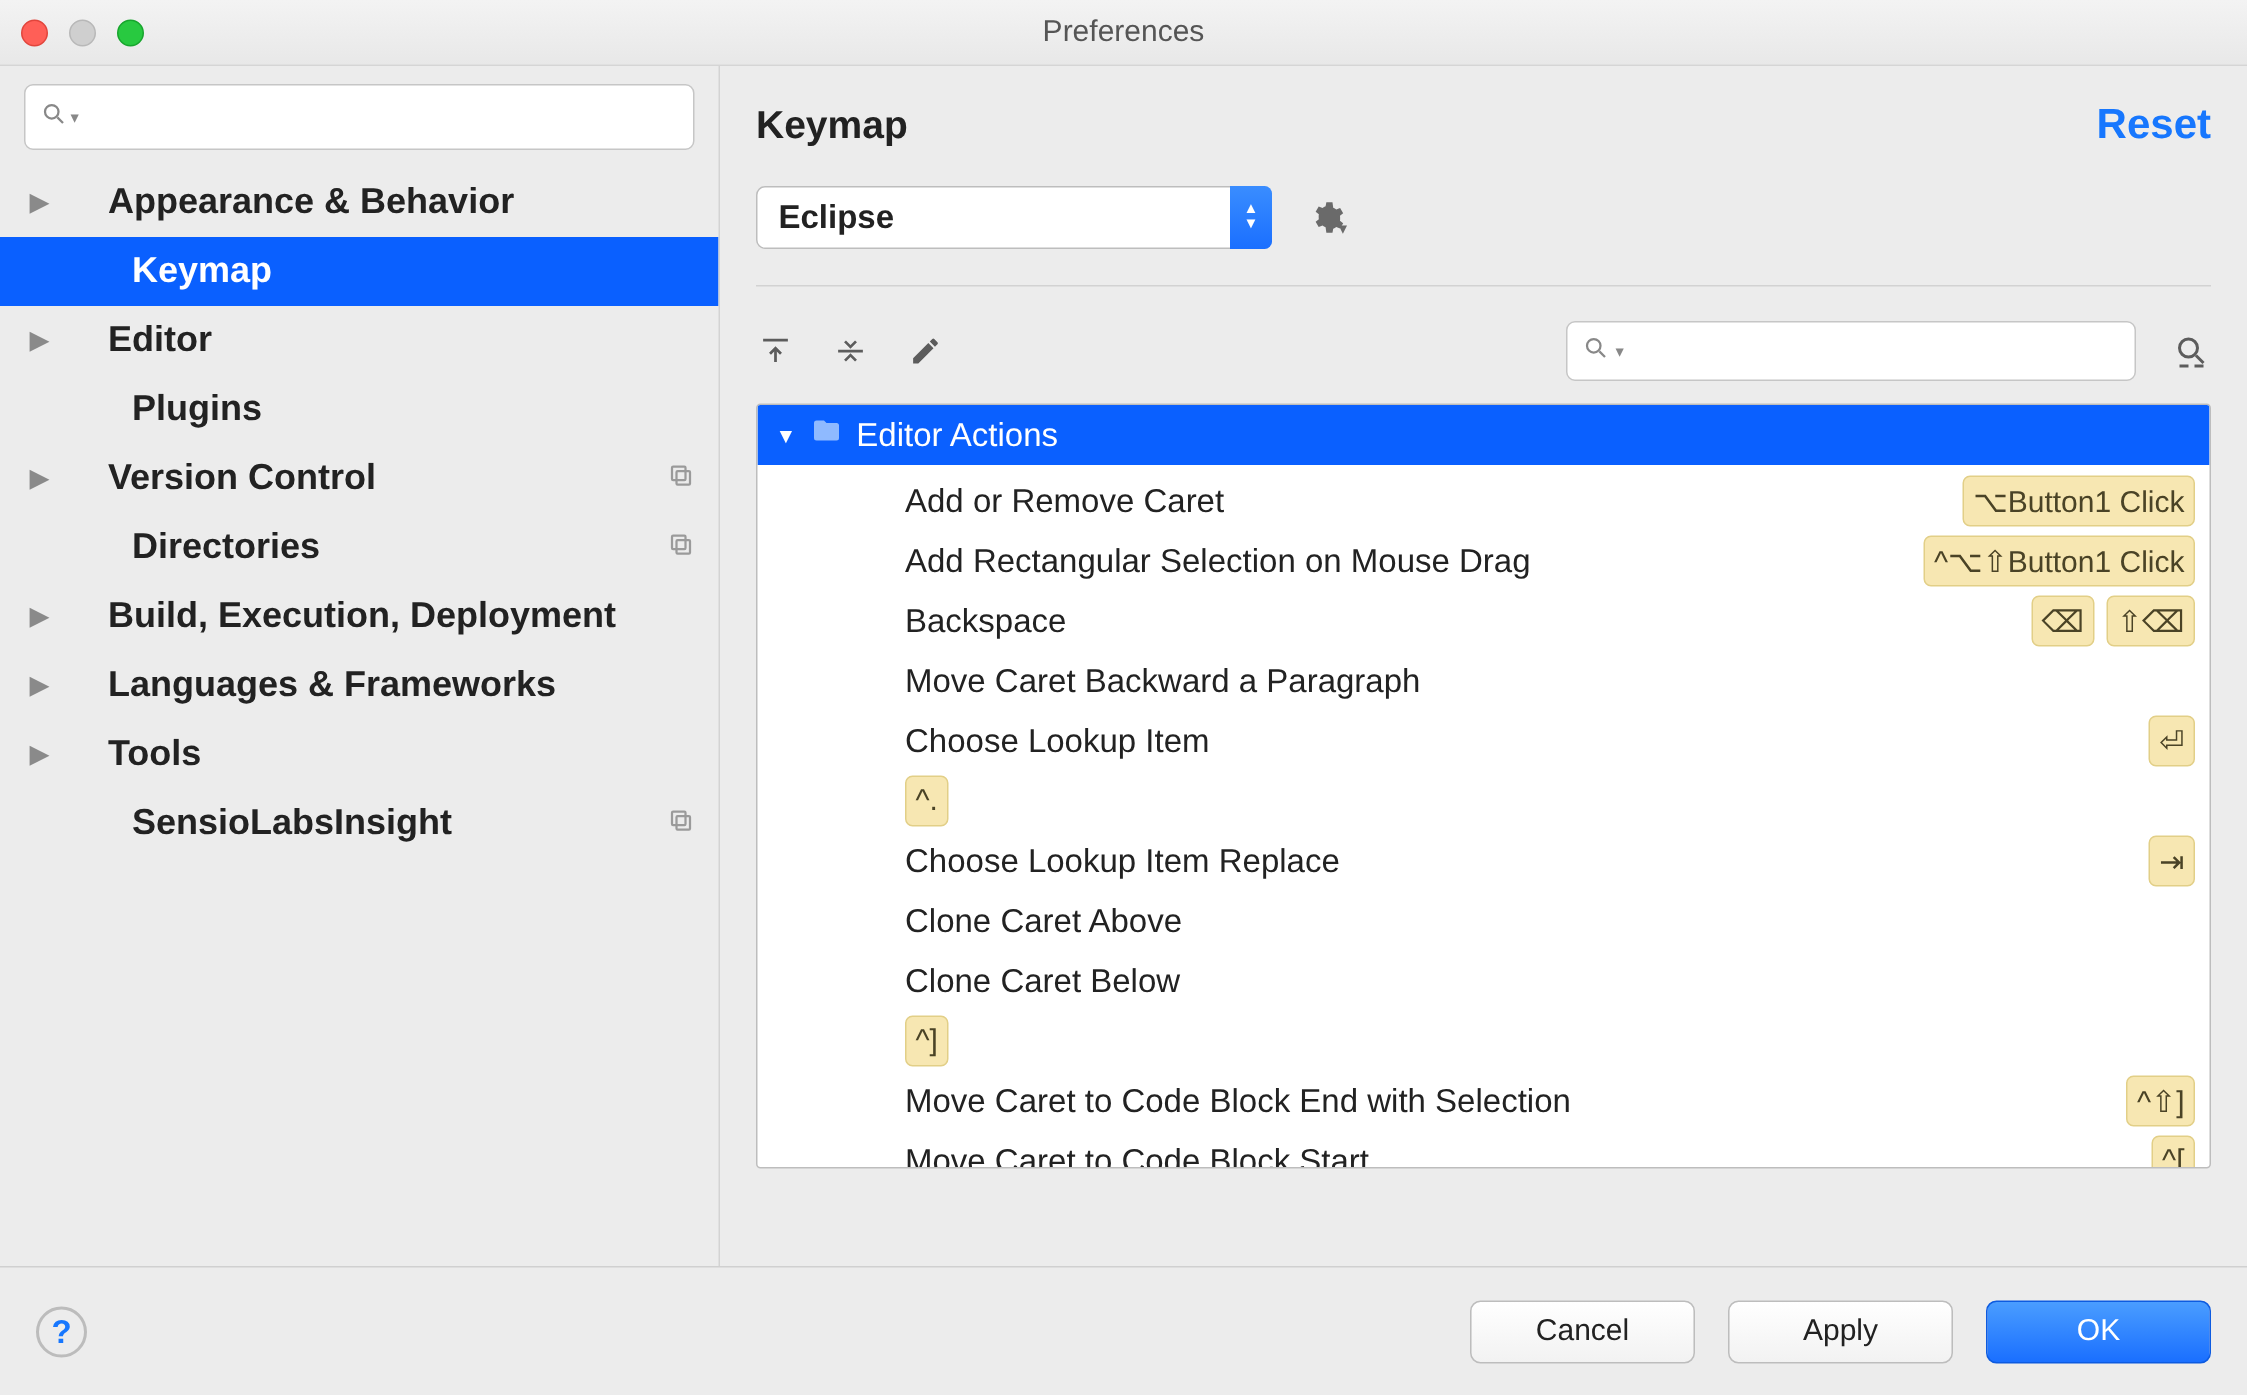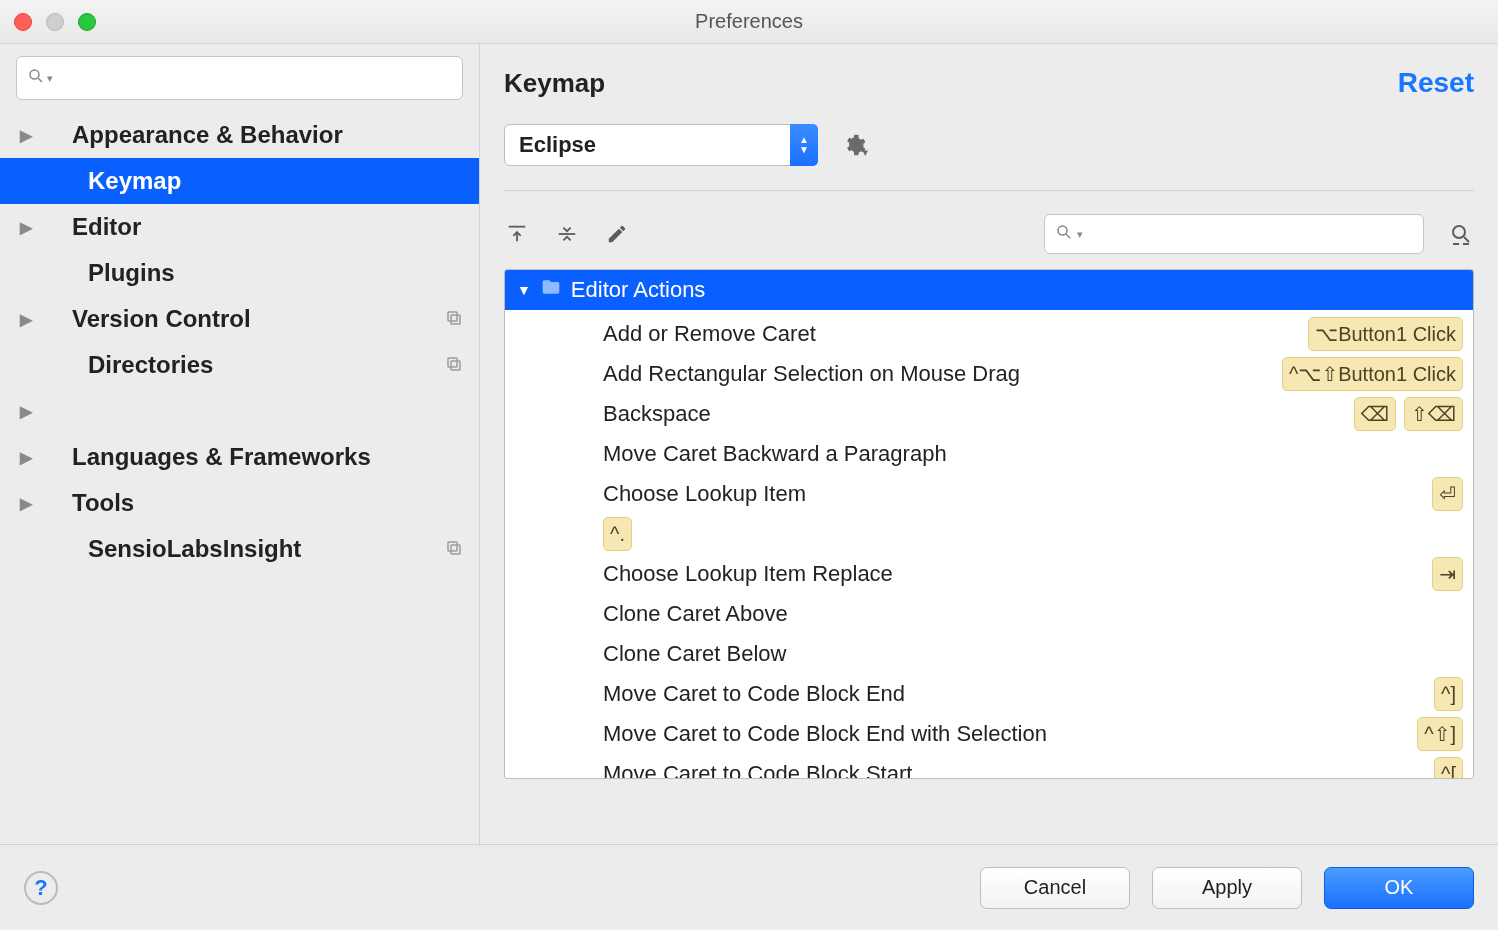--- a/index.html
+++ b/index.html
@@ -118,21 +118,21 @@
     cursor:pointer;
   }
 
   .keymap-select-row {
     display:flex; align-items:center;
     gap:24px;
     margin-top:18px;
     margin-bottom:24px;
   }
   .mac-select {
-    width:314px; height:42px;
+    width:344px; height:42px;
     background:#fff;
     border:1px solid #bdbdbd;
     border-radius:6px;
     display:flex; align-items:center;
     padding:0 0 0 14px;
     font-size:22px; font-weight:600;
     position:relative;
   }
   .mac-select .arrows {
     width:28px; height:42px;
@@ -298,20 +298,21 @@
         </div>
         <div class="tree-row child">
           <span class="label">Directories</span>
           <span class="copy-icon"><svg class="copy-svg" viewBox="0 0 24 24" fill="none" stroke="#9a9a9a" stroke-width="2">
               <rect x="8" y="8" width="12" height="12" rx="1"></rect>
               <rect x="4" y="4" width="12" height="12" rx="1"></rect>
             </svg></span>
         </div>
         <div class="tree-row">
           <span class="disclosure">▶</span>
+          <span class="label">Build, Execution, Deployment</span>
         </div>
         <div class="tree-row">
           <span class="disclosure">▶</span>
           <span class="label">Languages &amp; Frameworks</span>
         </div>
         <div class="tree-row">
           <span class="disclosure">▶</span>
           <span class="label">Tools</span>
         </div>
         <div class="tree-row child">
@@ -443,21 +444,20 @@
           </div>
           <div class="action-row">
             <span class="label">Clone Caret Above</span>
             <div class="shortcut-badges"></div>
           </div>
           <div class="action-row">
             <span class="label">Clone Caret Below</span>
             <div class="shortcut-badges"></div>
           </div>
           <div class="action-row">
-            <span class="label">Move Caret to Code Block End</span>
             <div class="shortcut-badges">
               <span class="badge">^]</span>
             </div>
           </div>
           <div class="action-row">
             <span class="label">Move Caret to Code Block End with Selection</span>
             <div class="shortcut-badges">
               <span class="badge">^⇧]</span>
             </div>
           </div>

